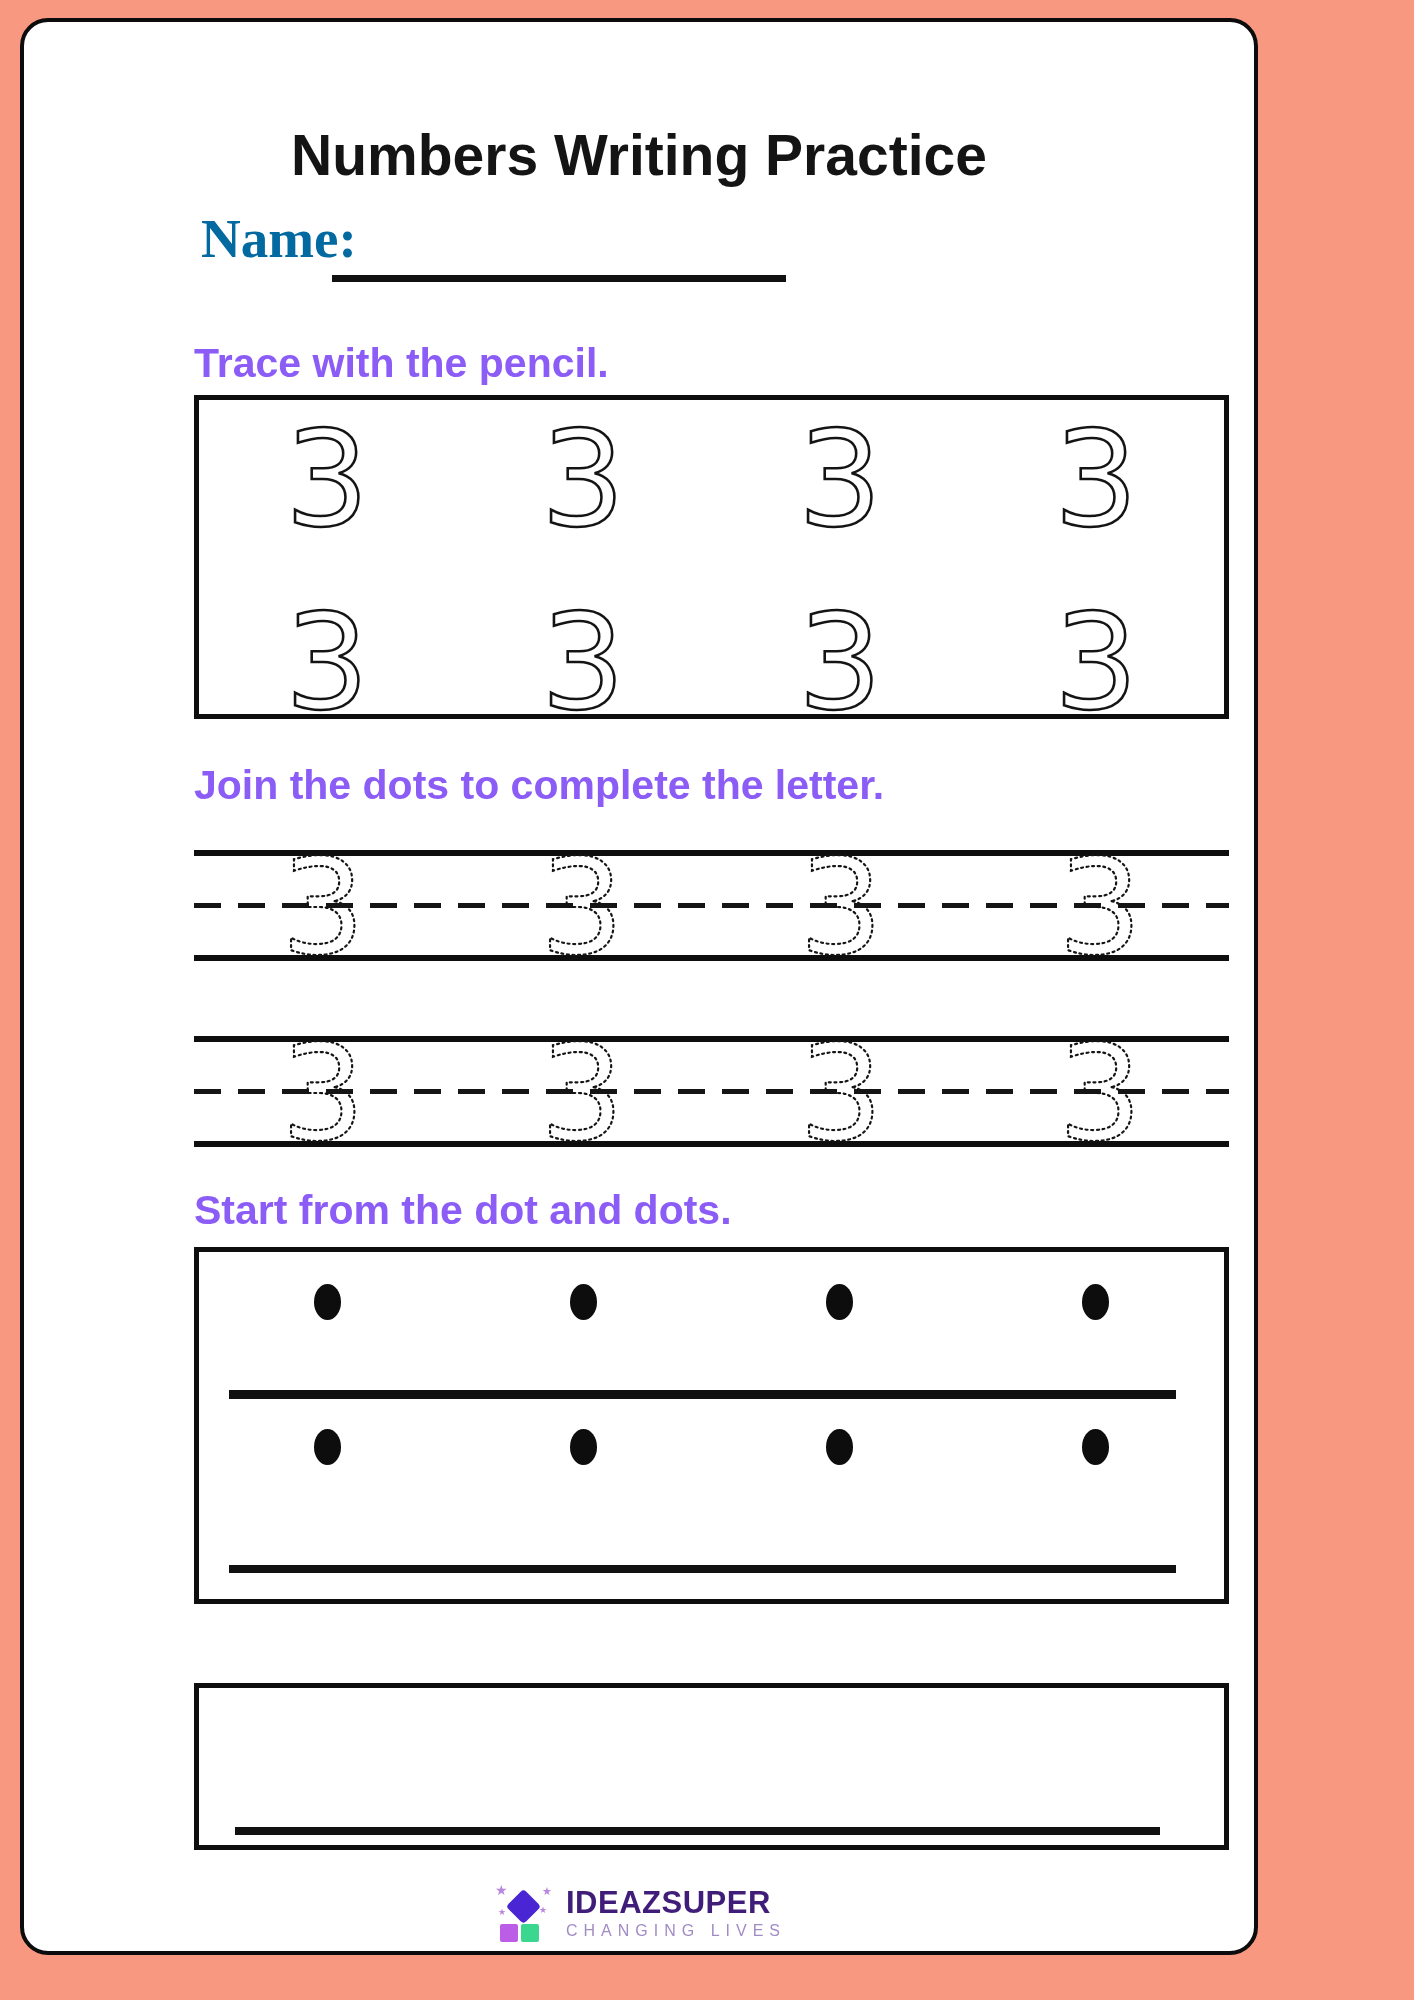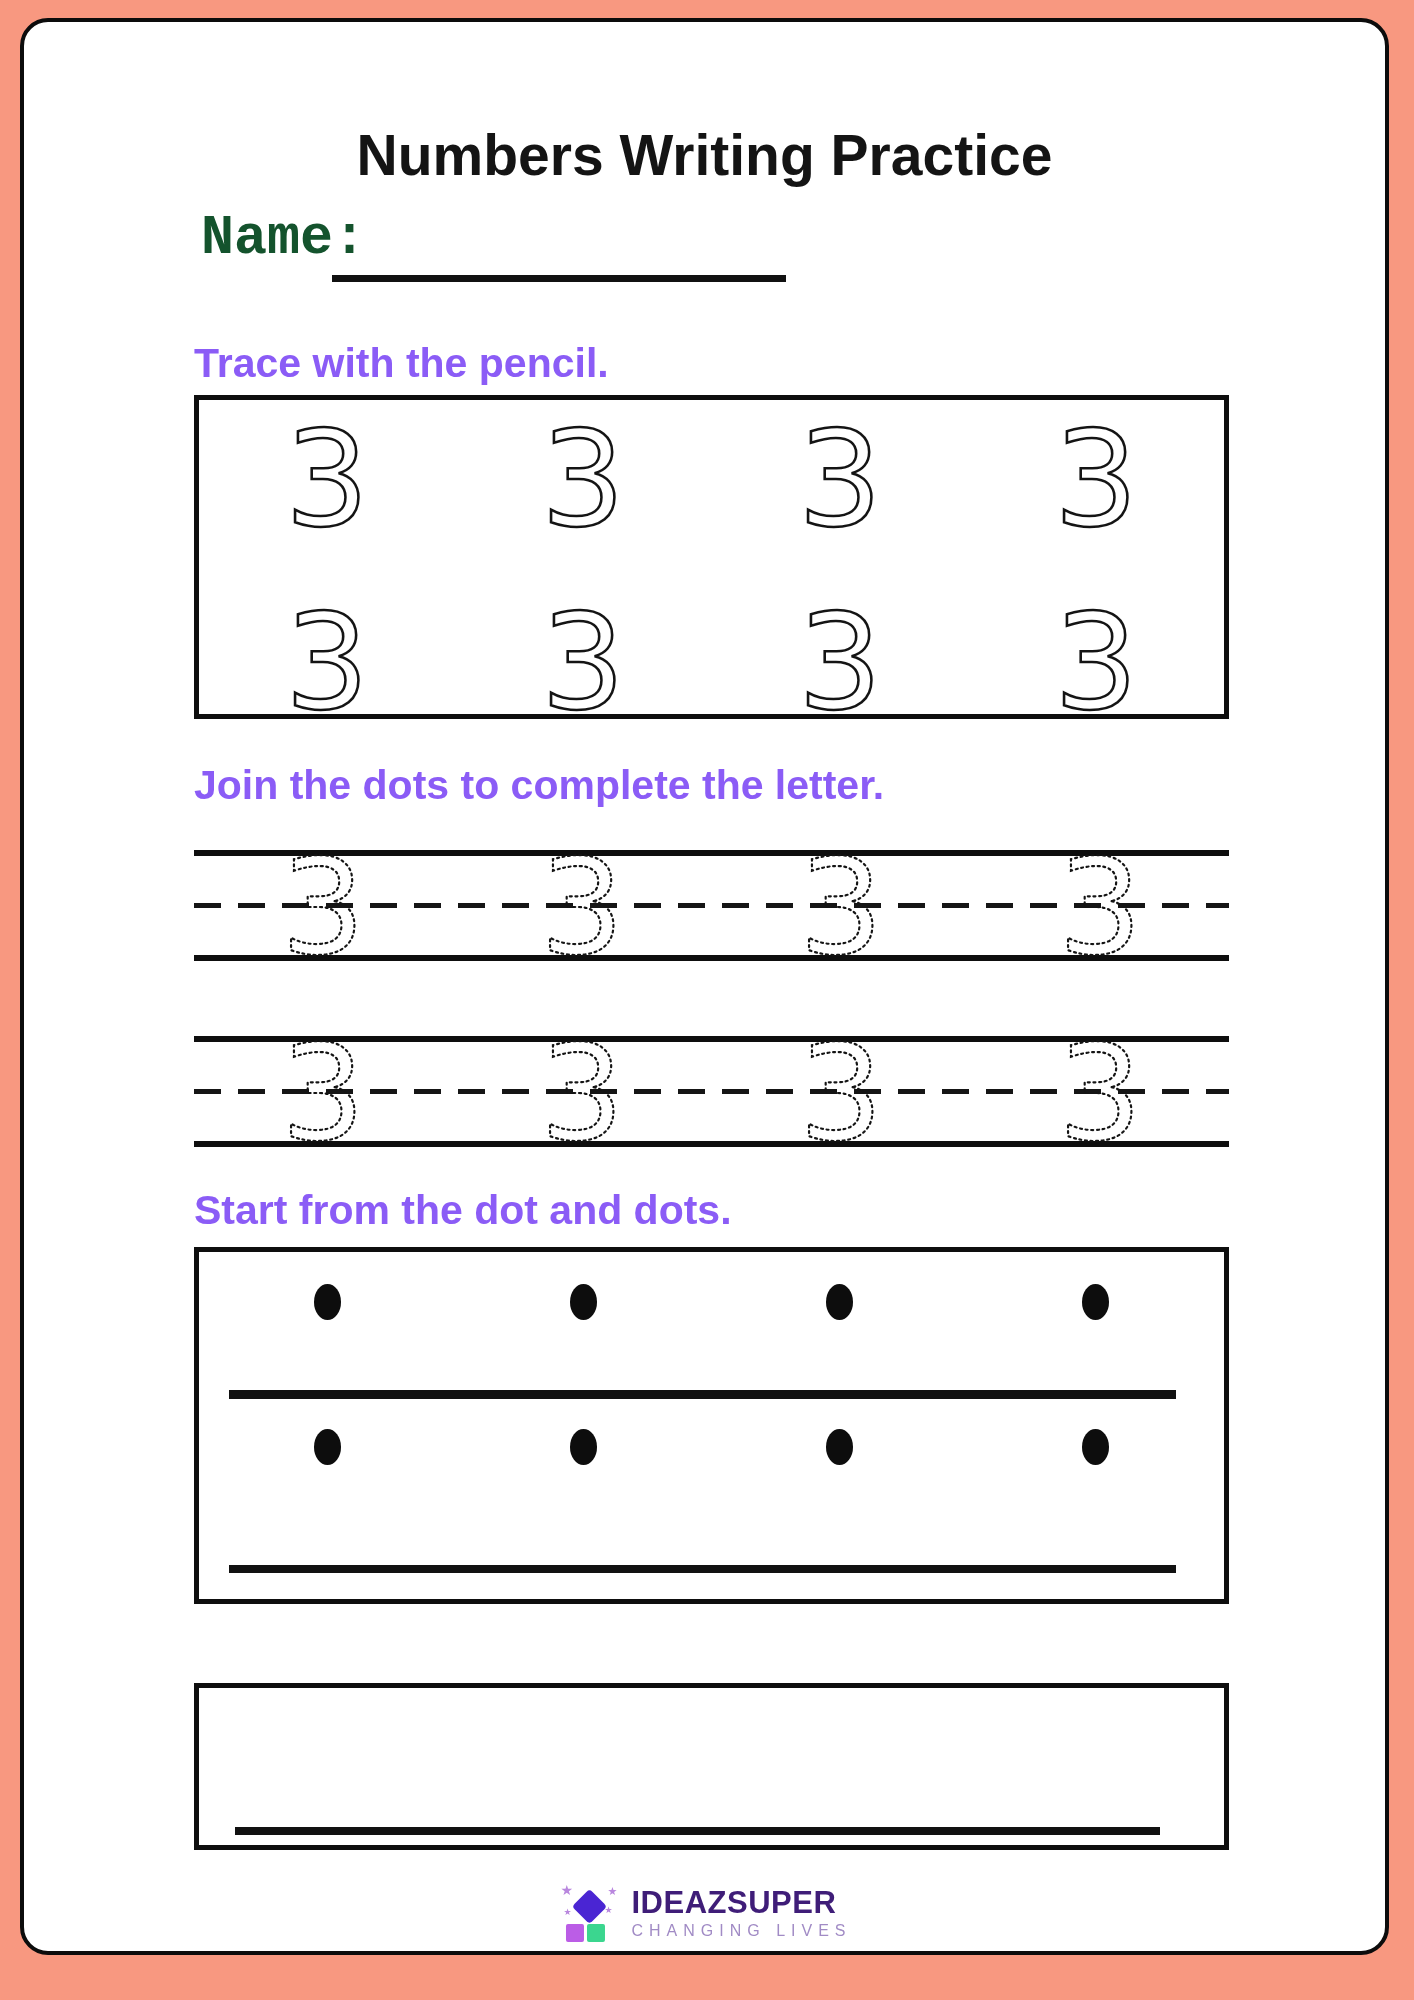--- a/index.html
+++ b/index.html
@@ -8,26 +8,26 @@
     --logo-purple:#3F1D78;
     --logo-lavender:#A18BC5;
     --logo-diamond:#4A25D3;
     --logo-star:#B987DE;
     --logo-orchid:#BB5DE6;
     --logo-green:#3BD68F;
   }
   html,body{margin:0;padding:0;}
   body{font-family:"Liberation Sans",sans-serif;background:#fff;}
   .canvas{position:relative;width:1414px;height:2000px;background:var(--frame);overflow:hidden;}
-  .page{position:absolute;left:20px;top:18px;width:1369px;height:1937px;background:#ffffff;
+  .page{position:absolute;left:20px;top:18px;width:1238px;height:1937px;background:#ffffff;
         border:4px solid #0c0c0c;border-radius:28px;box-sizing:border-box;}
   .title{position:absolute;left:0;right:0;top:100px;text-align:center;
          font-size:57px;font-weight:800;color:#141414;letter-spacing:0px;}
-  .name-label{position:absolute;left:177px;top:185px;font-family:Liberation Mono, monospace;
-         font-size:55px;font-weight:700;color:#14532d;}
+  .name-label{position:absolute;left:177px;top:185px;font-family:Liberation Serif, serif;
+         font-size:55px;font-weight:700;color:#0369a1;}
   .name-line{position:absolute;left:308px;top:253px;width:454px;height:7px;background:#111;}
   .heading{position:absolute;left:170px;font-size:41px;font-weight:800;color:#8b5cf6;}
   .h-trace{top:318px;}
   .h-join{top:740px;}
   .h-start{top:1165px;}
   .h-write{top:1590px;}
   .box{position:absolute;left:170px;width:1035px;border:5px solid #0e0e0e;box-sizing:border-box;background:#fff;}
   .box-trace{top:373px;height:324px;}
   .digit-row{position:absolute;left:0;right:0;height:102px;display:grid;grid-template-columns:repeat(4,1fr);justify-items:center;}
   .digit-row.r1{top:26px;}

